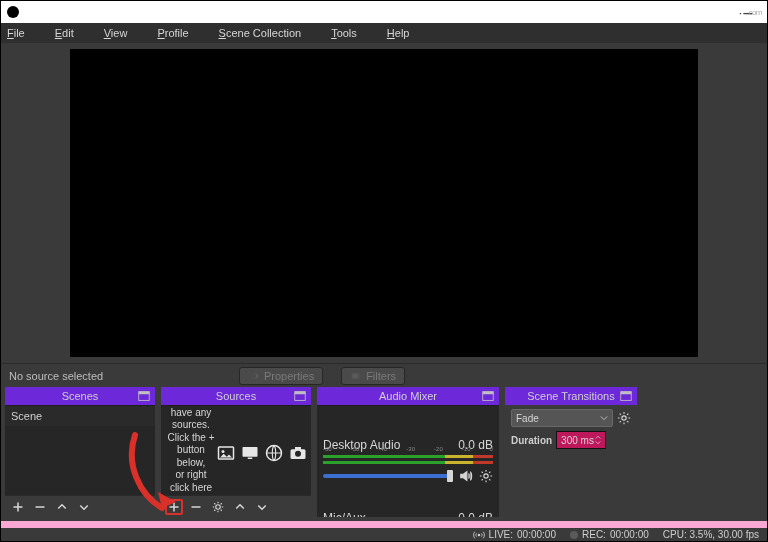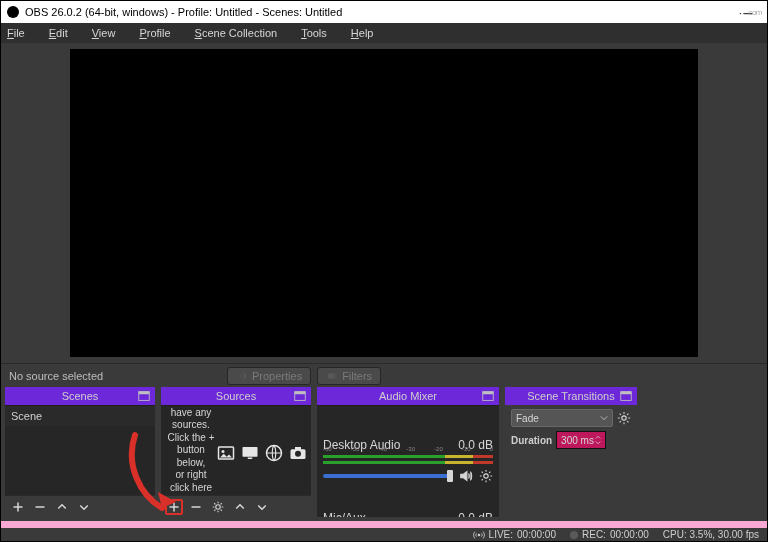--- a/index.html
+++ b/index.html
@@ -5,30 +5,30 @@
   * { box-sizing: border-box; margin: 0; padding: 0; font-family: "Segoe UI", Tahoma, sans-serif; }
   body { background: #000; width: 768px; height: 542px; overflow: hidden; position: relative; }
   .app { width: 768px; height: 542px; background: #3a3a3a; display: flex; flex-direction: column; border: 1px solid #000; }
   
   .titlebar { height: 22px; background: #fff; display: flex; align-items: center; padding: 0 6px; font-size: 11px; color: #000; }
   .titlebar .appicon { width: 12px; height: 12px; border-radius: 50%; background: #000; margin-right: 6px; }
   .titlebar .spacer { flex: 1; }
   .titlebar .winbtn { width: 30px; text-align: center; font-size: 13px; color: #444; cursor: pointer; }
   .titlebar .winbtn.min { font-weight: bold; }
   
-  .menubar { height: 20px; background: #2f2f2f; display: flex; align-items: center; padding: 0 6px; gap: 24px; font-size: 11px; color: #d6d6d6; }
+  .menubar { height: 20px; background: #2f2f2f; display: flex; align-items: center; padding: 0 6px; gap: 30px; font-size: 11px; color: #d6d6d6; }
   .menubar span { cursor: pointer; text-decoration: underline; text-decoration-color: transparent; }
   .menubar span:first-letter { text-decoration: underline; }
   
   .preview-area { flex: 1; background: #3a3a3a; display: flex; align-items: center; justify-content: center; padding: 6px 0; }
   .preview-canvas { width: 82%; height: 100%; background: #000; border: 1px solid #000; }
   
   .src-toolbar { height: 24px; background: #3a3a3a; display: flex; align-items: center; padding: 0 8px; border-top: 1px solid #2a2a2a; }
   .src-toolbar .lbl { font-size: 11px; color: #bdbdbd; flex: 0 0 200px; }
-  .src-toolbar .tbtn { background: #4a4a4a; border: 1px solid #262626; border-radius: 3px; padding: 2px 8px; margin-left: 6px; font-size: 11px; color: #7a7a7a; display: flex; align-items: center; gap: 4px; }
+  .src-toolbar .tbtn { background: #4a4a4a; border: 1px solid #262626; border-radius: 3px; padding: 2px 8px; margin-left: 18px; font-size: 11px; color: #7a7a7a; display: flex; align-items: center; gap: 4px; }
   .src-toolbar .tbtn svg { opacity: .55; }
   
   .panels { height: 134px; display: flex; gap: 6px; padding: 0 4px 4px 4px; background: #3a3a3a; }
   .panel { background: #3a3a3a; display: flex; flex-direction: column; }
   .panel-head { height: 18px; background: #6d28d9; display: flex; align-items: center; justify-content: center; font-size: 11px; color: #cfcfcf; position: relative; }
   .panel-head .dock-icon { position: absolute; right: 4px; top: 2px; width: 14px; height: 14px; color: #bfbfbf; cursor: pointer; }
   .panel-body { flex: 1; background: #262626; border-top: 1px solid #1e1e1e; position: relative; overflow: hidden; }
   .panel-foot { height: 22px; background: #3a3a3a; border-top: 1px solid #2a2a2a; display: flex; align-items: center; gap: 4px; padding: 0 4px; }
   .ftbtn { width: 18px; height: 16px; display: flex; align-items: center; justify-content: center; color: #d6d6d6; cursor: pointer; font-size: 13px; }
   .ftbtn svg { width: 12px; height: 12px; }
@@ -82,21 +82,20 @@
   .brand-overlay { position: absolute; right: 6px; top: 1px; font-size: 16px; font-weight: 700; color: #fff; letter-spacing: -0.5px; }
   .brand-overlay small { font-size: 8px; font-weight: 400; color: #aaa; margin-left: 1px; }
 </style>
 </head>
 <body>
 
 <div class="app">
 
   <div class="titlebar">
     <div class="appicon"></div>
-    <span>OBS 26.0.2 (64-bit, windows) - Profile: Untitled - Scenes: Untitled</span>
     <div class="spacer"></div>
     <div class="winbtn min">—</div>
   </div>
   <div class="brand-overlay">
     <span>alphr</span><small>.com</small>
   </div>
 
   <div class="menubar">
     <span>File</span>
     <span>Edit</span>

